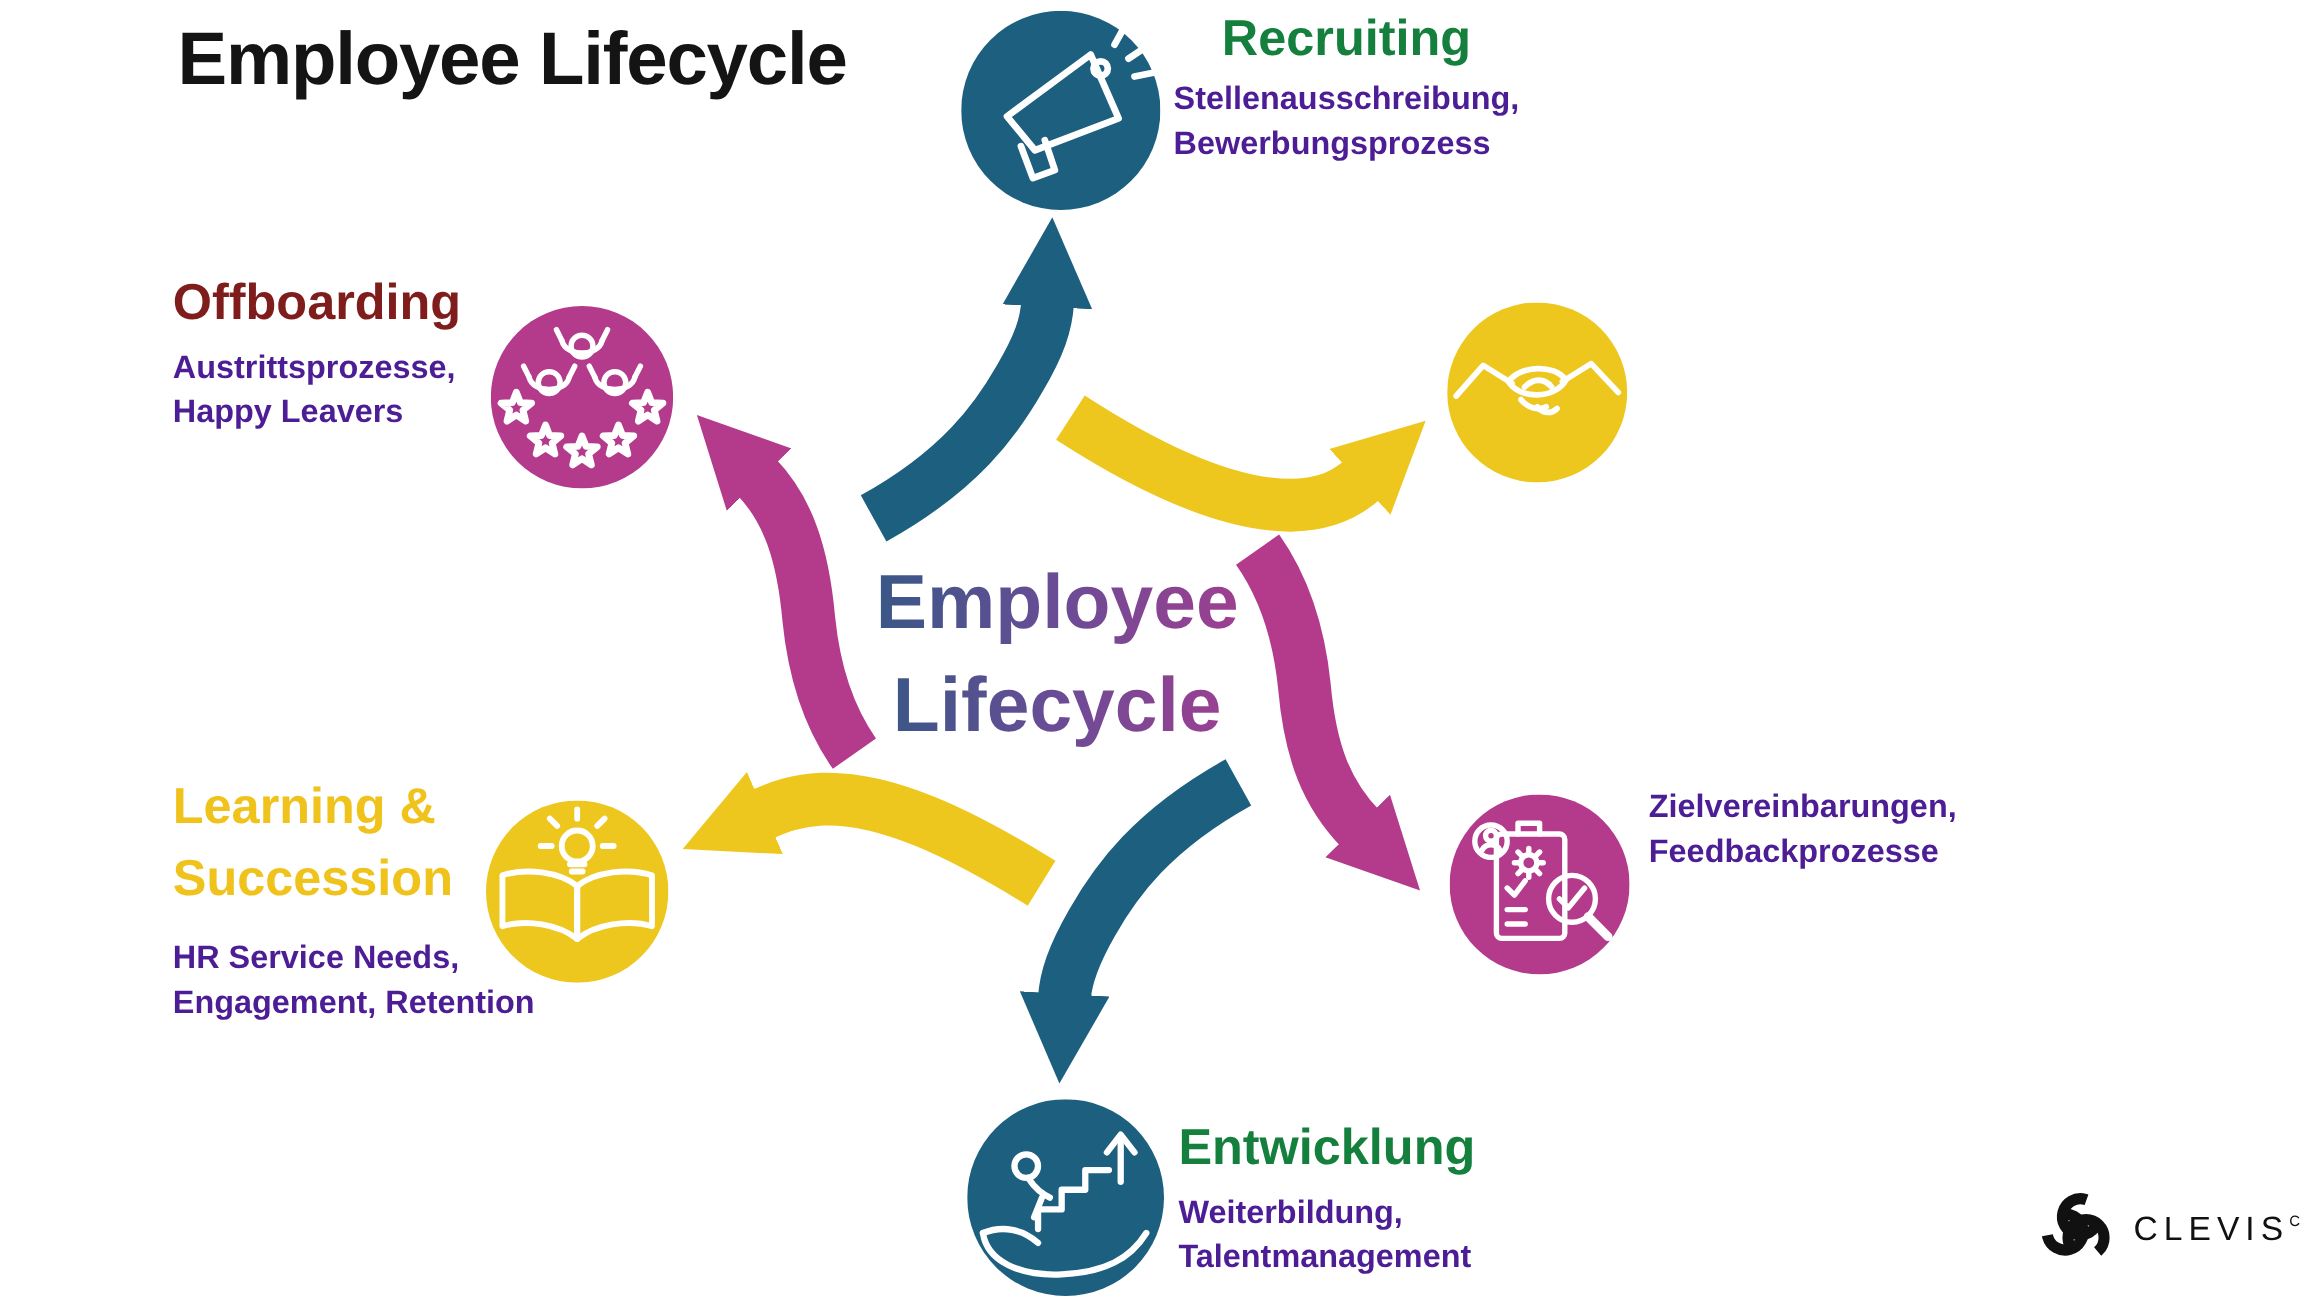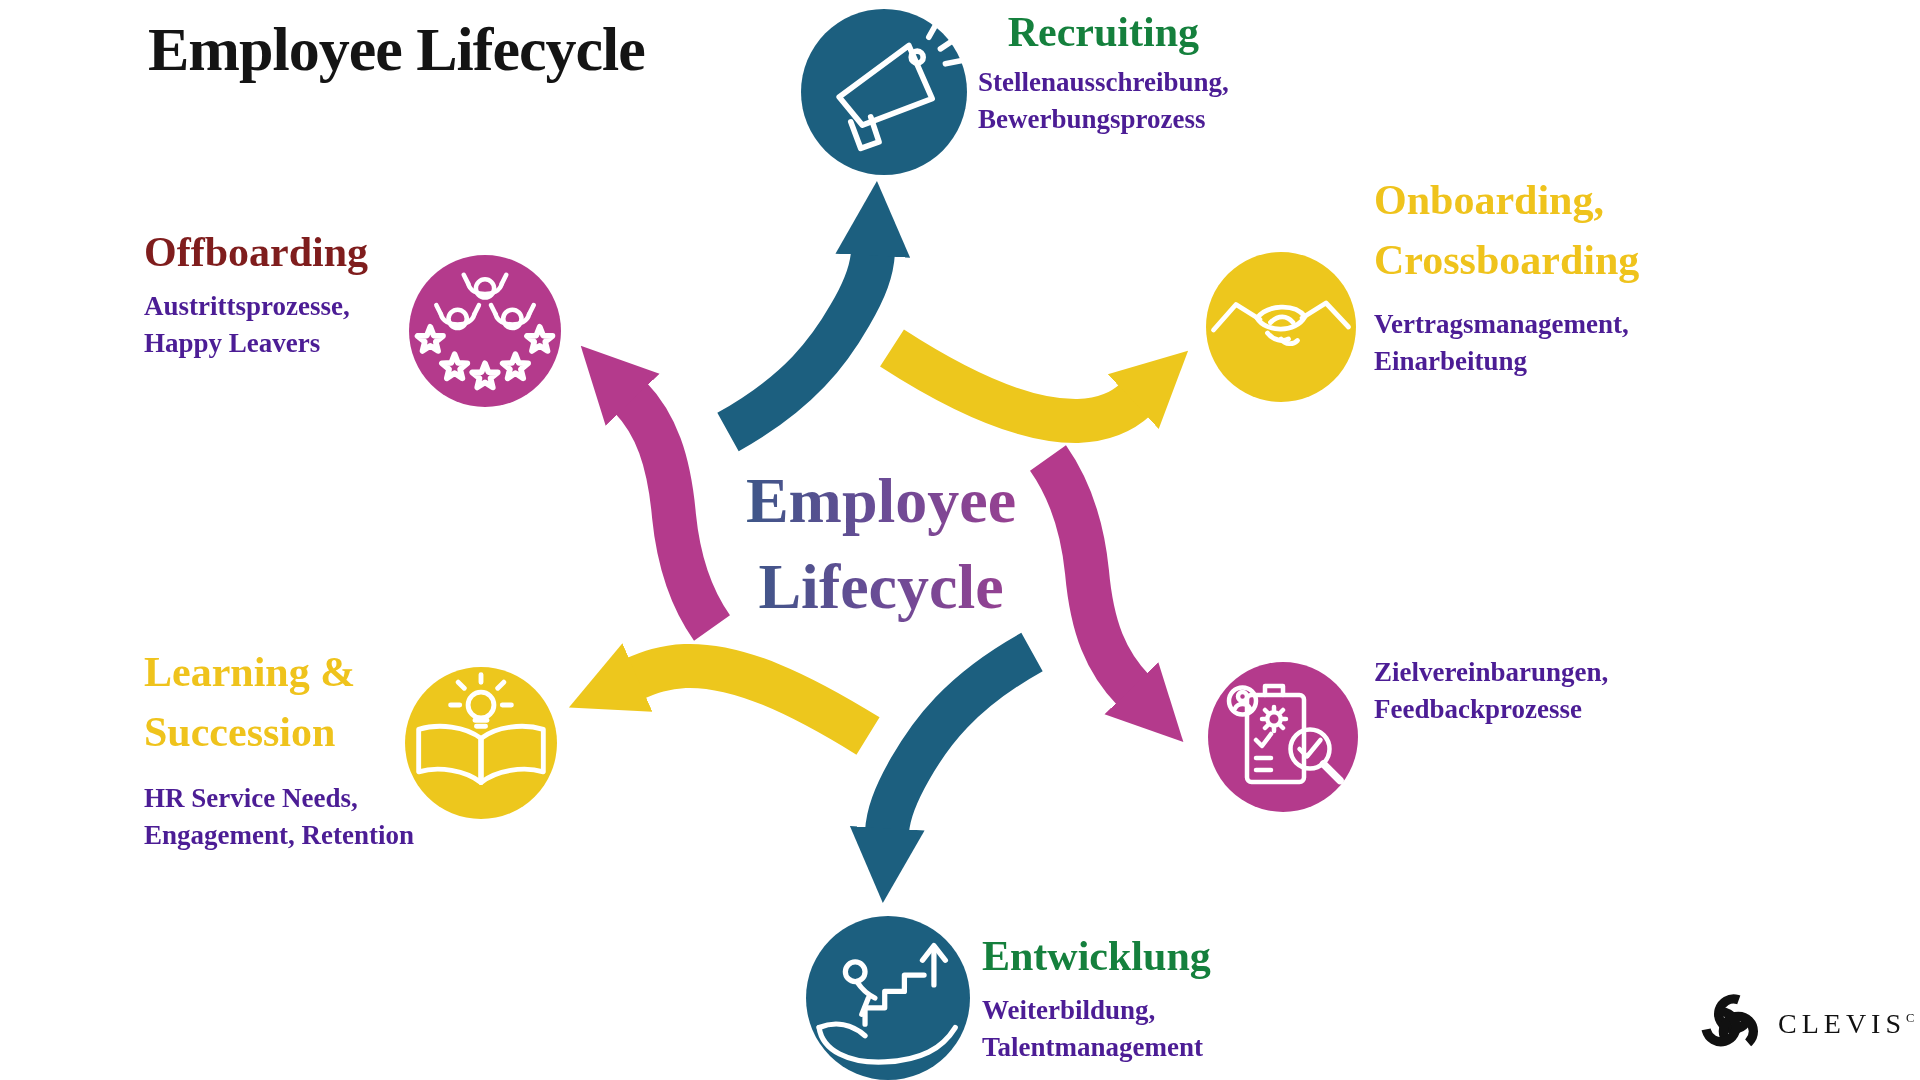--- a/index.html
+++ b/index.html
@@ -1,18 +1,18 @@
 <!DOCTYPE html>
 <html><head>
 <meta charset="utf-8">
 <style>
   html,body{margin:0;padding:0;background:#ffffff;}
   .canvas{
     position:relative;width:1920px;height:1080px;background:#ffffff;overflow:hidden;
-    font-family:Liberation Serif, serif;
+    font-family:Liberation Sans, sans-serif;
   }
   .page-title{
     position:absolute;left:148px;top:14px;font-size:62px;font-weight:700;
     color:#141414;letter-spacing:-1px;
   }
   
   .arrows{position:absolute;left:0;top:0;z-index:1;}
   
   .node-circle{position:absolute;z-index:2;}
   
@@ -91,26 +91,20 @@
     <circle cx="0" cy="0" r="50" fill="#EDC71D"></circle>
     <g stroke="#fff" stroke-width="3.2" fill="none" stroke-linecap="round" stroke-linejoin="round">
       <path d="M -45,2 L -30,-15 L -14,-5"></path>
       <path d="M 45,0 L 30,-16 L 14,-6"></path>
       <path d="M -16,-6 C -9,-15 9,-16 16,-7 C 10,4 -10,4 -16,-6 Z"></path>
       <path d="M -7,-3 C -2,-8 4,-8 8,-3"></path>
       <path d="M -9,4 C -5,9 1,10 5,8"></path>
       <path d="M 0,8 C 3,12 8,12 11,9"></path>
     </g>
   </svg>
-  <div class="node-text" style="left:1374px;top:170px;">
-    <div class="node-title c-yellowtxt">Onboarding,
-Crossboarding</div>
-    <div class="node-sub" style="margin-top:16px;">Vertragsmanagement,
-Einarbeitung</div>
-  </div>
 
   <svg class="node-circle" style="left:1208px;top:662px;" width="150" height="150" viewBox="-50 -50 100 100">
     <circle cx="0" cy="0" r="50" fill="#B43A8C"></circle>
     <g stroke="#fff" stroke-width="3" fill="none" stroke-linecap="round" stroke-linejoin="round">
       <rect x="-24" y="-28" width="38" height="58" rx="3"></rect>
       <path d="M -12,-28 L -12,-34 L 0,-34 L 0,-28"></path>
       <circle cx="-27" cy="-24" r="9"></circle>
       <circle cx="-27" cy="-27" r="3"></circle>
       <path d="M -32,-19 C -30,-23 -24,-23 -22,-19"></path>
       <circle cx="-6" cy="-12" r="4.5"></circle>

